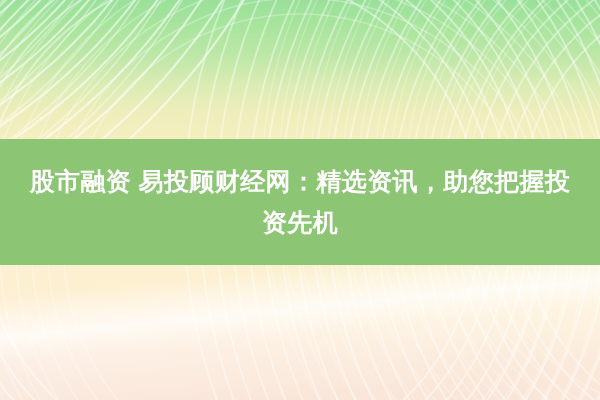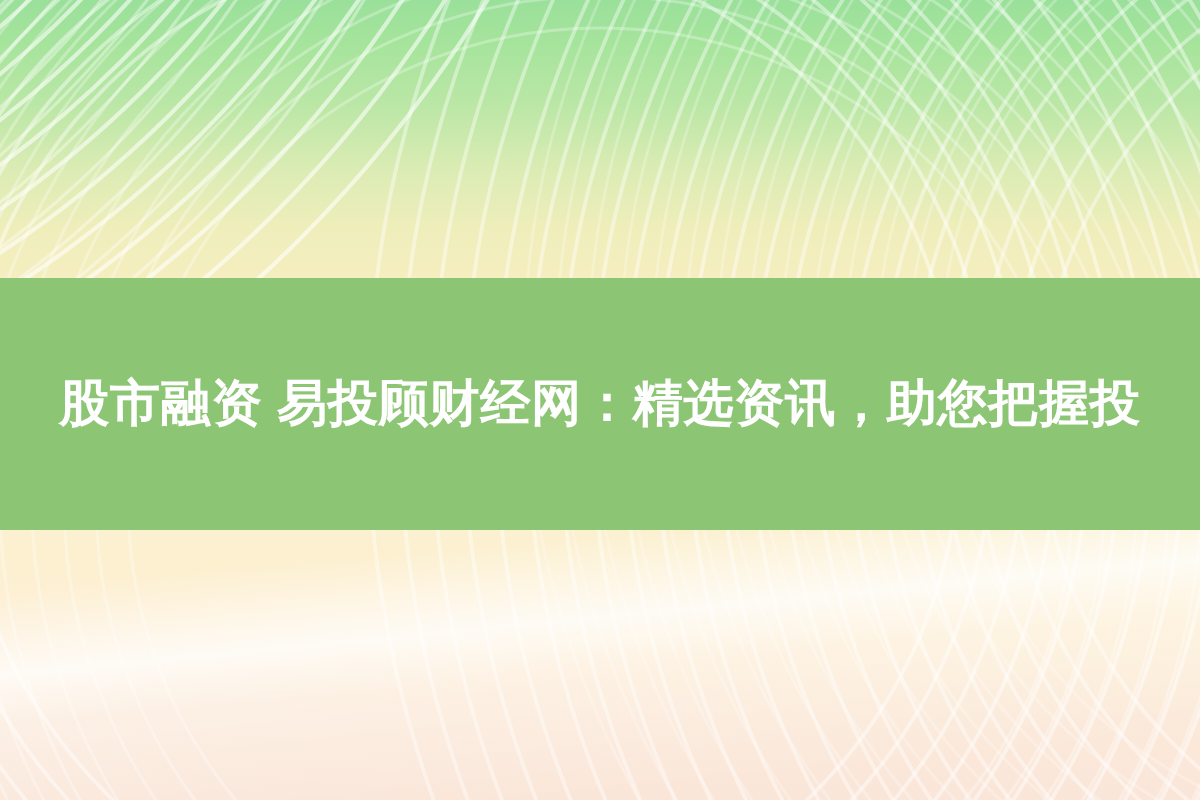--- a/index.html
+++ b/index.html
@@ -254,15 +254,16 @@
       </g>
     </svg>
   </div>
 
   <div class="bg-sweep"></div>
 
   <div class="mask-band"></div>
 
   <div class="headline">
     <span class="ln">股市融资 易投顾财经网：精选资讯，助您把握投</span>
+    <span class="ln">资先机</span>
   </div>
 
 </div>
 
 </body></html>

